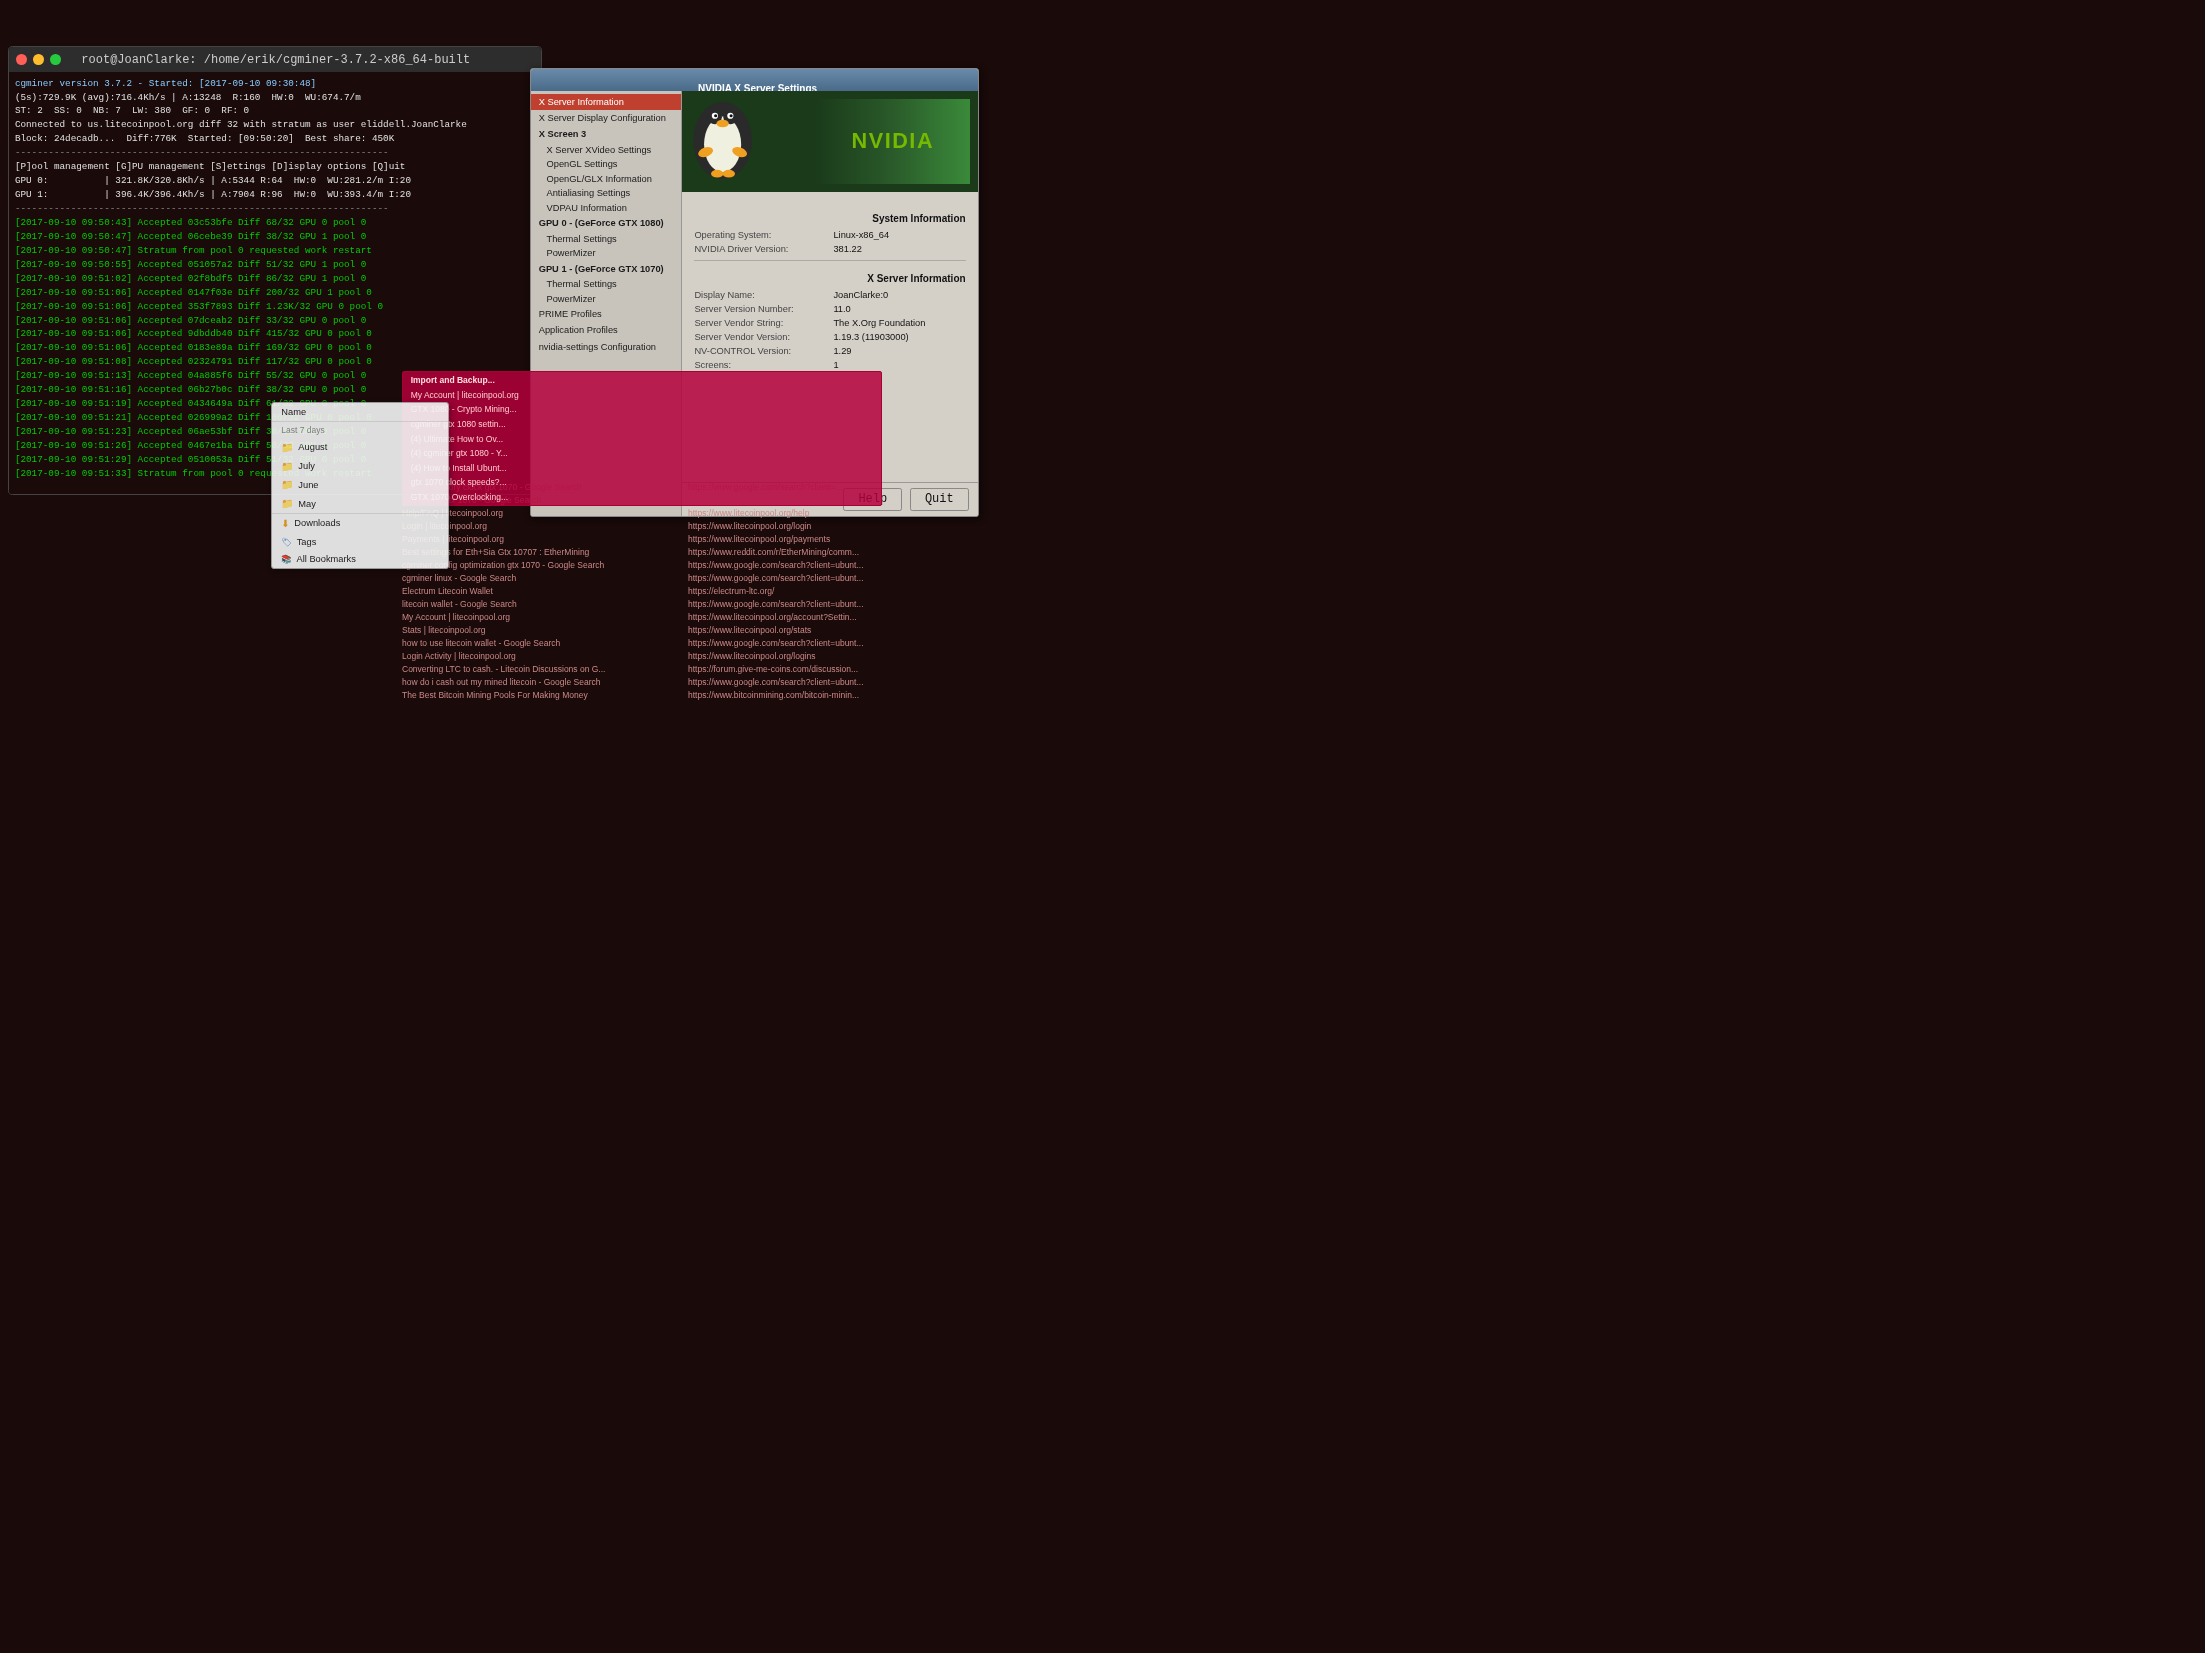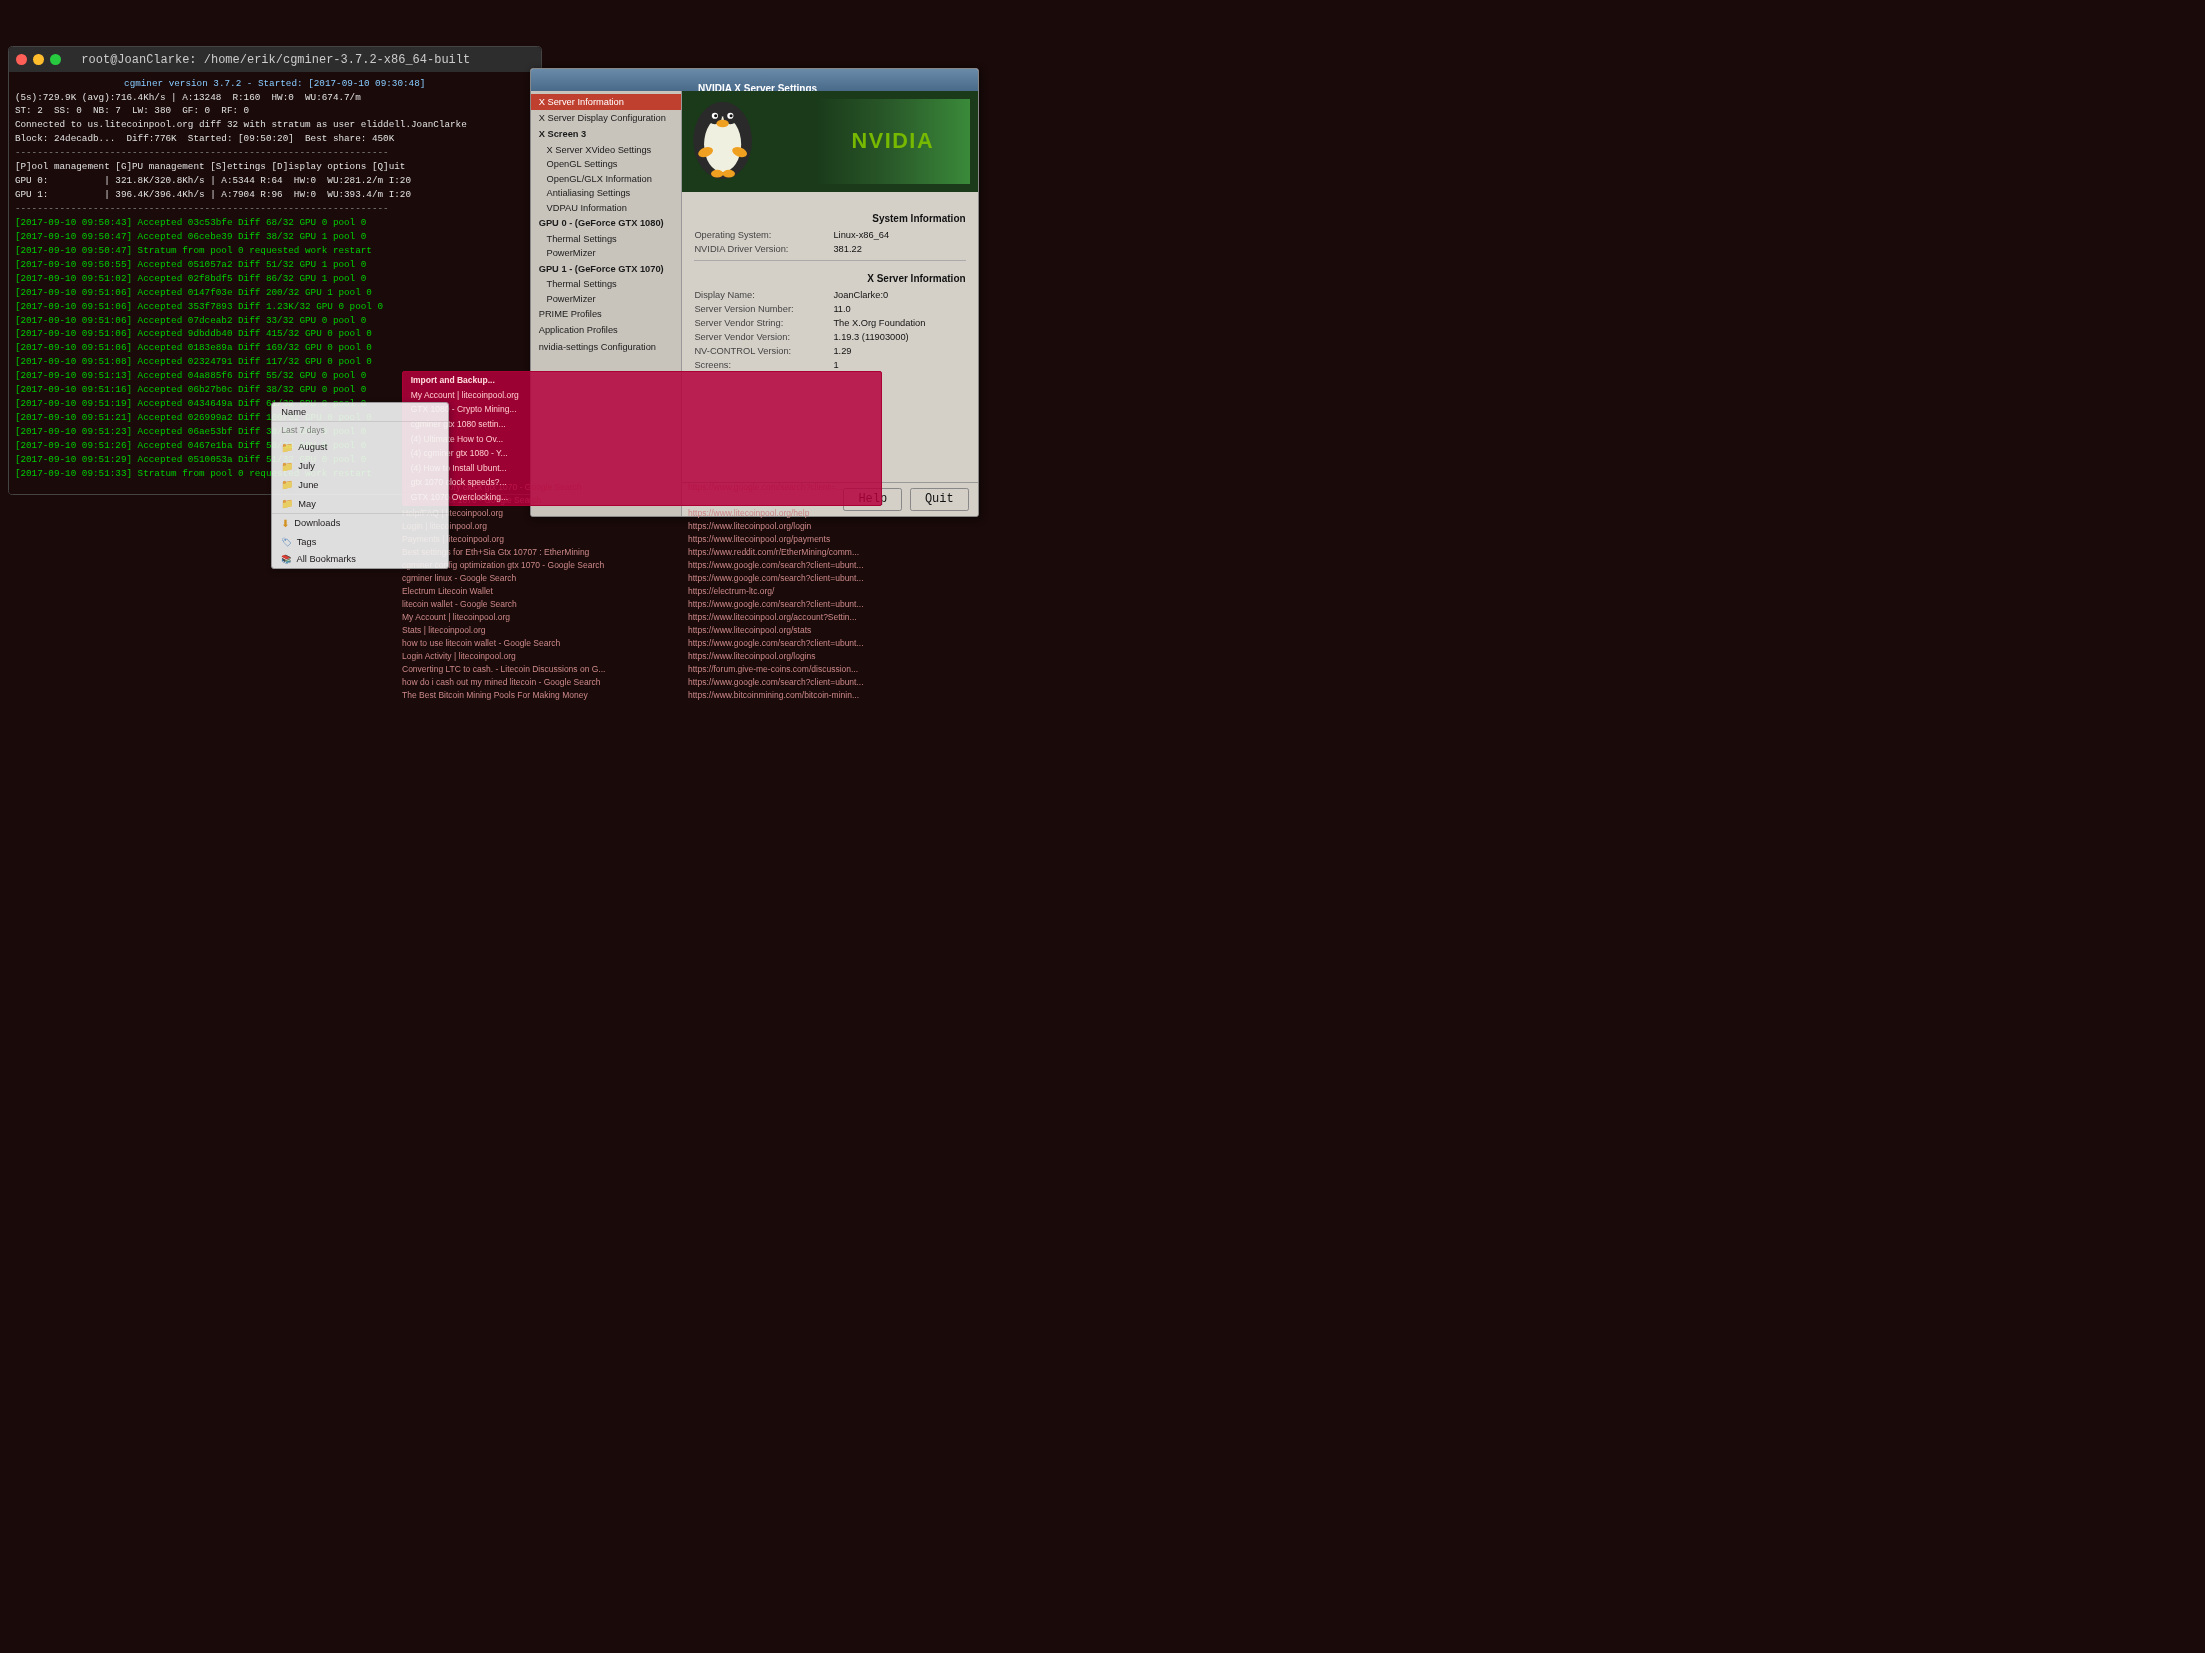--- a/index.html
+++ b/index.html
@@ -299,21 +299,21 @@
 <div class="desktop-bg"></div>
 
 <div class="terminal-window">
   <div class="terminal-titlebar">
     <div class="tb-btn tb-close"></div>
     <div class="tb-btn tb-min"></div>
     <div class="tb-btn tb-max"></div>
     <span class="tb-title">root@JoanClarke: /home/erik/cgminer-3.7.2-x86_64-built</span>
   </div>
   <div class="terminal-body" id="terminal-body">
-  <div class="term-line" style="color: rgb(136, 204, 255); text-align: center;">cgminer version 3.7.2 - Started: [2017-09-10 09:30:48]</div>
+  <div class="term-line" style="color: rgb(136, 204, 255);">cgminer version 3.7.2 - Started: [2017-09-10 09:30:48]</div>
       <div class="term-line" style="color: rgb(224, 224, 224);">(5s):729.9K (avg):716.4Kh/s | A:13248  R:160  HW:0  WU:674.7/m</div>
       <div class="term-line" style="color: rgb(224, 224, 224);">ST: 2  SS: 0  NB: 7  LW: 380  GF: 0  RF: 0</div>
       <div class="term-line" style="color: rgb(224, 224, 224);">Connected to us.litecoinpool.org diff 32 with stratum as user eliddell.JoanClarke</div>
       <div class="term-line" style="color: rgb(224, 224, 224);">Block: 24decadb...  Diff:776K  Started: [09:50:20]  Best share: 450K</div>
       <div class="term-line" style="color: rgb(136, 136, 136);">-------------------------------------------------------------------</div>
       <div class="term-line" style="color: rgb(224, 224, 224);">[P]ool management [G]PU management [S]ettings [D]isplay options [Q]uit</div>
       <div class="term-line" style="color: rgb(224, 224, 224);">GPU 0:          | 321.8K/320.8Kh/s | A:5344 R:64  HW:0  WU:281.2/m I:20</div>
       <div class="term-line" style="color: rgb(224, 224, 224);">GPU 1:          | 396.4K/396.4Kh/s | A:7904 R:96  HW:0  WU:393.4/m I:20</div>
       <div class="term-line" style="color: rgb(136, 136, 136);">-------------------------------------------------------------------</div>
       <div class="term-line" style="color: rgb(0, 204, 0);">[2017-09-10 09:50:43] Accepted 03c53bfe Diff 68/32 GPU 0 pool 0</div>

